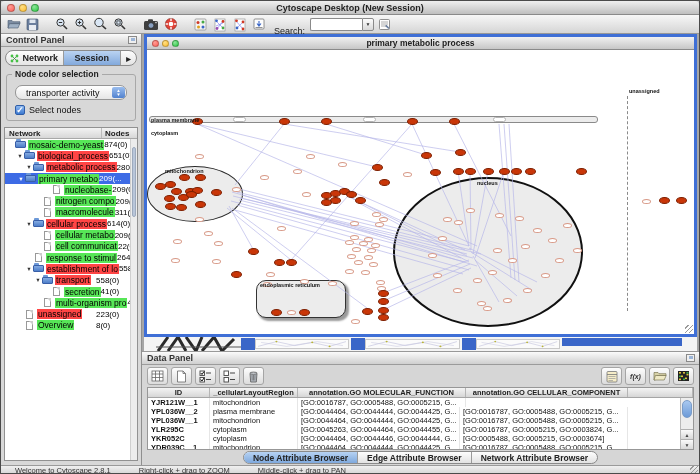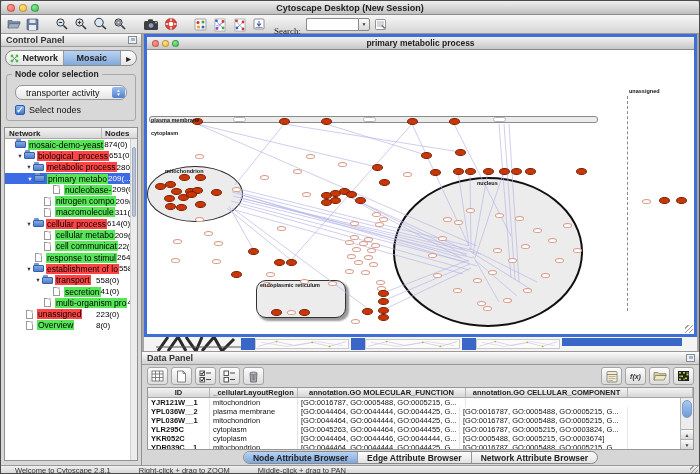--- a/index.html
+++ b/index.html
@@ -13,21 +13,21 @@
   .lights{position:absolute;left:6px;top:3px;display:flex;gap:4px;}
   .light{width:8px;height:8px;border-radius:50%;border:1px solid rgba(0,0,0,.25);}
   .l-red{background:radial-gradient(circle at 35% 30%,#ff9d95,#ff5f57);}
   .l-yel{background:radial-gradient(circle at 35% 30%,#ffe084,#febc2e);}
   .l-grn{background:radial-gradient(circle at 35% 30%,#8ee69b,#28c840);}
   
   .toolbar{height:19px;background:linear-gradient(#f7f7f7,#d5d5d5);border-bottom:1px solid #979797;
            display:flex;align-items:center;padding:0 5px;gap:3px;}
   .tbtn{height:16px;display:flex;align-items:center;justify-content:center;padding:0 1px;}
   .tsep{width:8px;}
-  .search-label{font-size:9px;color:#222;margin:13px 2px 0 4px;font-family:Liberation Serif, serif;}
+  .search-label{font-size:9px;color:#222;margin:13px 2px 0 4px;}
   .search-field{display:flex;align-items:center;height:13px;}
   .search-input{width:52px;height:13px;border:1px solid #8a8a8a;border-right:none;font-size:8px;
                 border-radius:2px 0 0 2px;padding:0 2px;background:#fff;}
   .dd-btn{width:12px;height:13px;border:1px solid #8a8a8a;border-radius:0 2px 2px 0;
           background:linear-gradient(#fdfdfd,#d8d8d8);font-size:5px;color:#333;
           display:flex;align-items:center;justify-content:center;}
   .dd-btn::before{content:"\25BC";}
   
   .main{display:flex;height:431px;}
   
@@ -295,21 +295,21 @@
               <line x1="2" y1="2" x2="7" y2="7" stroke="#3a8a3a" stroke-width=".8"></line>
               <line x1="7" y1="2" x2="2" y2="7" stroke="#3a8a3a" stroke-width=".8"></line>
               <circle cx="2" cy="2" r="1.4" fill="#45c045"></circle>
               <circle cx="7" cy="2" r="1.4" fill="#45c045"></circle>
               <circle cx="2" cy="7" r="1.4" fill="#45c045"></circle>
               <circle cx="7" cy="7" r="1.4" fill="#45c045"></circle>
             </svg>
           <span>Network</span>
         </span>
         <span class="cp-tab sel">
-          <span>Mosaic</span>
+          <span>Session</span>
         </span>
         <span class="cp-tab-more"></span>
       </div>
       <div class="groupbox">
         <span class="groupbox-title">Node color selection</span>
         <div class="dropdown">
           <span>transporter activity</span>
           <span class="dd-step"></span>
         </div>
         <div class="cbrow">
@@ -335,21 +335,21 @@
                 <span class="tic-folder"></span>
                 <span class="tlabel red">biological_process</span>
                 <span class="tcount">651(0)</span>
               </div>
               <div class="trow" style="padding-left: 20px;">
                 <span class="tarrow on"></span>
                 <span class="tic-folder"></span>
                 <span class="tlabel red">metabolic process</span>
                 <span class="tcount">280(0)</span>
               </div>
-              <div class="trow sel" style="padding-left: 21px;">
+              <div class="trow sel" style="padding-left: 12px;">
                 <span class="tarrow on"></span>
                 <span class="tic-folder"></span>
                 <span class="tlabel green">primary metabo</span>
                 <span class="tcount">209(...</span>
               </div>
               <div class="trow" style="padding-left: 38px;">
                 <span class="tarrow"></span>
                 <span class="tic-page"></span>
                 <span class="tlabel green">nucleobase-</span>
                 <span class="tcount">209(0)</span>

